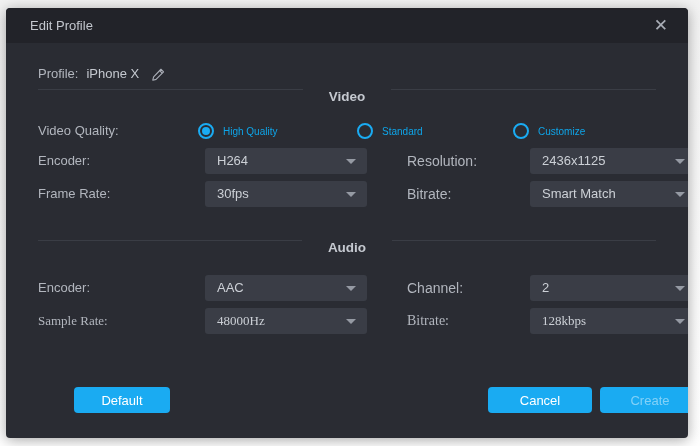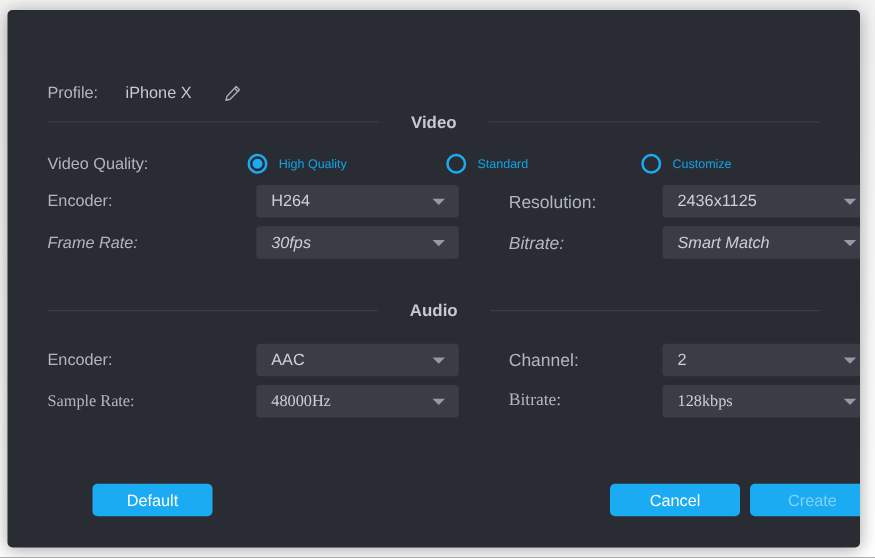--- a/index.html
+++ b/index.html
@@ -5,24 +5,24 @@
   html,body{margin:0;padding:0;}
   body{width:700px;height:446px;background:#ffffff;font-family:"Liberation Sans","DejaVu Sans",sans-serif;overflow:hidden;}
   .stage{position:relative;width:700px;height:446px;background:linear-gradient(#f2f2f2,#ffffff);}
   .dialog{position:absolute;left:6px;top:8px;width:682px;height:430px;background:#2a2c33;border-radius:4px;box-shadow:0 2px 14px rgba(0,0,0,0.35);overflow:hidden;}
   .titlebar{position:absolute;left:0;top:0;width:100%;height:35px;background:#222329;border-radius:4px 4px 0 0;}
   .title{position:absolute;left:24px;top:0;line-height:35px;font-size:13px;color:#c3c7ce;}
   .close{position:absolute;right:16px;top:0;height:35px;line-height:35px;font-size:17px;color:#a9adb6;cursor:pointer;padding:0 4px;}
   .row{position:absolute;left:0;width:100%;}
   .lbl{position:absolute;left:32px;font-size:13px;color:#b2b6be;}
   .lbl2{position:absolute;left:401px;font-size:14px;color:#b2b6be;}
-  .profile-row{position:absolute;left:32px;top:54px;height:24px;line-height:24px;font-size:13px;color:#b2b6be;display:flex;align-items:center;gap:22px;}
+  .profile-row{position:absolute;left:32px;top:54px;height:24px;line-height:24px;font-size:13px;color:#b2b6be;display:flex;align-items:center;gap:8px;}
   .profile-val{color:#c5c9d0;}
   .pencil{width:15px;height:15px;margin-left:4px;cursor:pointer;}
-  .sec-hdr{position:absolute;left:32px;right:32px;height:16px;display:flex;align-items:center;gap:26px;}
+  .sec-hdr{position:absolute;left:32px;right:32px;height:16px;display:flex;gap:26px;}
   .sec-hdr .line{flex:1;height:1px;background:#3a3d45;}
   .sec-title{font-size:13.5px;font-weight:bold;color:#c5c9d0;}
   .radio-group{position:absolute;display:flex;align-items:center;gap:9px;cursor:pointer;height:18px;}
   .radio{box-sizing:border-box;width:16px;height:16px;border:2px solid #1aabf2;border-radius:50%;position:relative;background:transparent;}
   .radio-group.selected .radio::after{content:"";position:absolute;left:2px;top:2px;width:8px;height:8px;border-radius:50%;background:#1aabf2;}
   .radio-lbl{font-size:10px;color:#0ea5e9;}
   .dropdown{position:absolute;height:26px;background:#3a3d46;border-radius:3px;cursor:pointer;padding-left:20px;}
   .dd-val{position:absolute;left:12px;top:0;line-height:26px;font-size:13px;color:#ccd0d6;white-space:nowrap;}
   .dd-arrow{position:absolute;right:11px;top:11px;width:0;height:0;border-left:5px solid transparent;border-right:5px solid transparent;border-top:5px solid #959aa3;}
   .fld-row{height:26px;}
@@ -35,20 +35,24 @@
   .btn-default{left:32px;width:96px;}
   .btn-cancel{left:446px;width:104px;}
   .btn-create{left:558px;width:100px;}
 </style>
 </head>
 <body>
 
 <div class="stage">
   <div class="dialog">
 
+    <div class="titlebar">
+      <span class="title">Edit Profile</span>
+      <span class="close">✕</span>
+    </div>
 
     <div class="profile-row">
       <span>Profile:</span>
       <span class="profile-val">iPhone X</span>
       <svg class="pencil" viewBox="0 0 16 16">
         <path d="M10.6 2.4 L13.4 5.2 L5.4 13.2 L1.9 14.1 L2.8 10.6 Z" fill="none" stroke="#a9adb6" stroke-width="1.2" stroke-linejoin="round"></path>
         <line x1="9.2" y1="3.8" x2="12" y2="6.6" stroke="#a9adb6" stroke-width="1.2"></line>
       </svg>
     </div>
 
@@ -80,21 +84,21 @@
         <span class="dd-val">H264</span>
         <span class="dd-arrow"></span>
       </span>
       <span class="lbl2">Resolution:</span>
       <span class="dropdown dd2">
         <span class="dd-val">2436x1125</span>
         <span class="dd-arrow"></span>
       </span>
     </div>
 
-    <div class="row fld-row" style="top:173px;font-style:italic;">
+    <div class="row fld-row" style="top:173px;">
       <span class="lbl">Frame Rate:</span>
       <span class="dropdown dd1">
         <span class="dd-val">30fps</span>
         <span class="dd-arrow"></span>
       </span>
       <span class="lbl2">Bitrate:</span>
       <span class="dropdown dd2">
         <span class="dd-val">Smart Match</span>
         <span class="dd-arrow"></span>
       </span>

